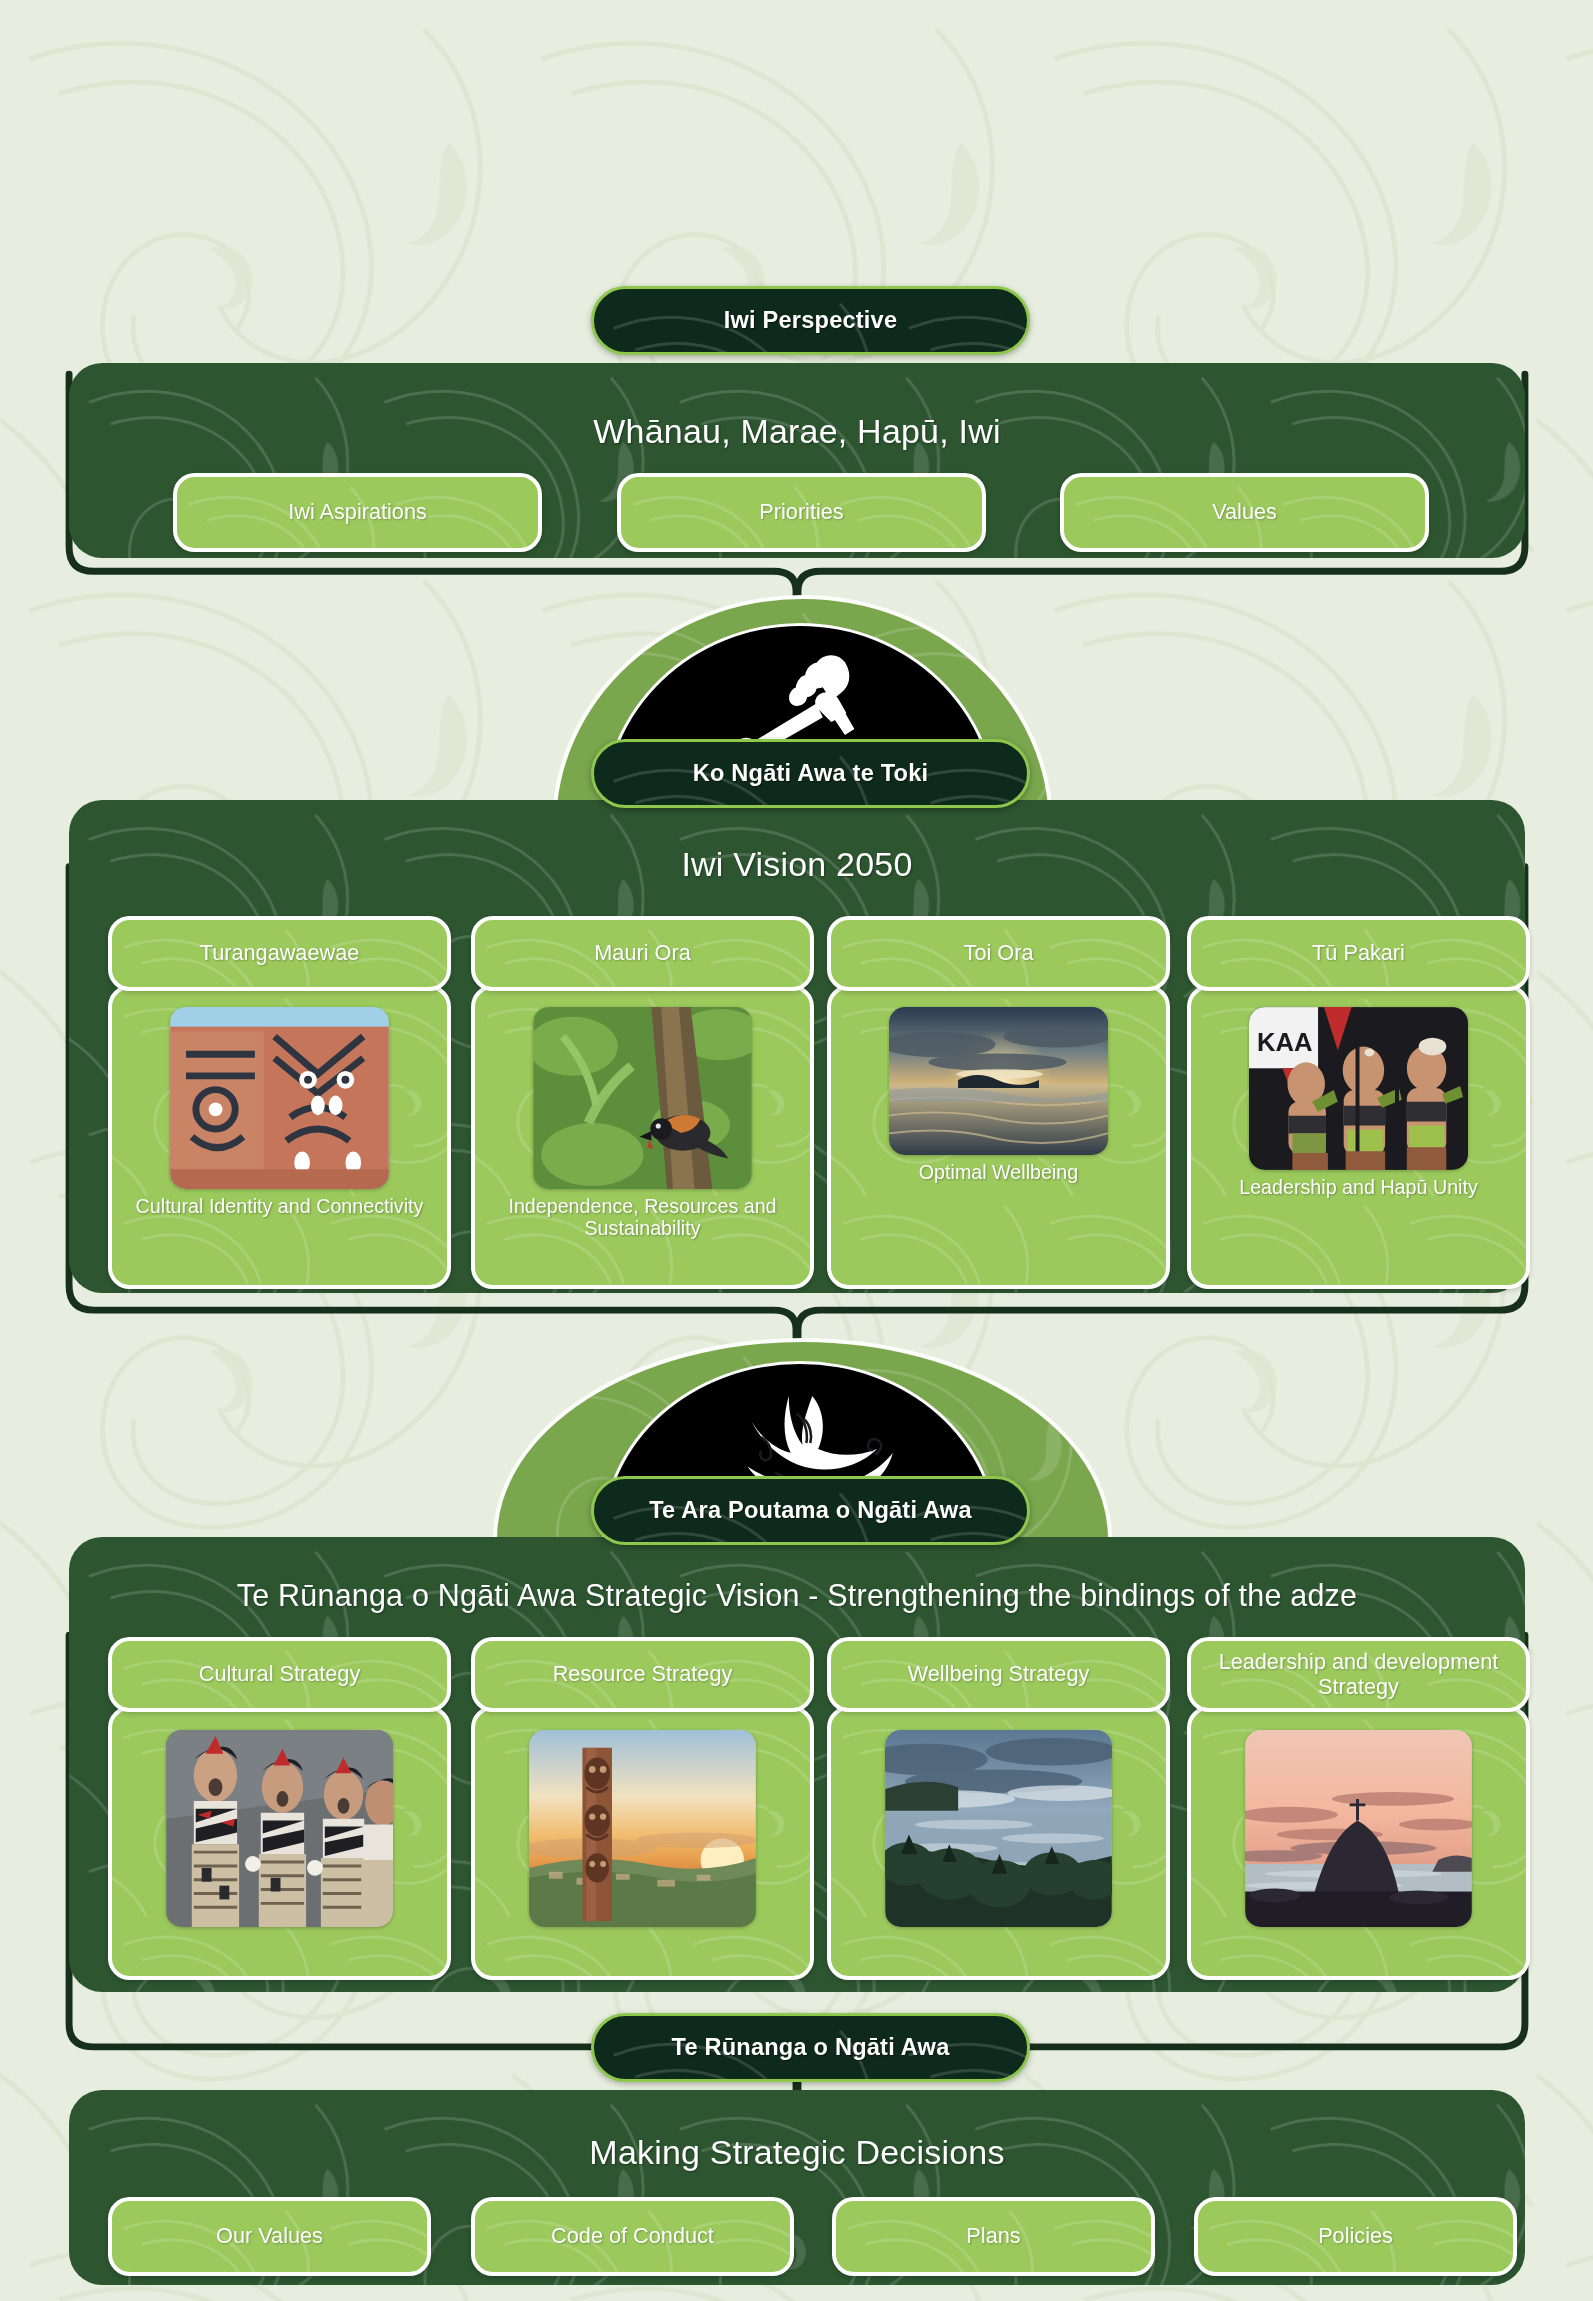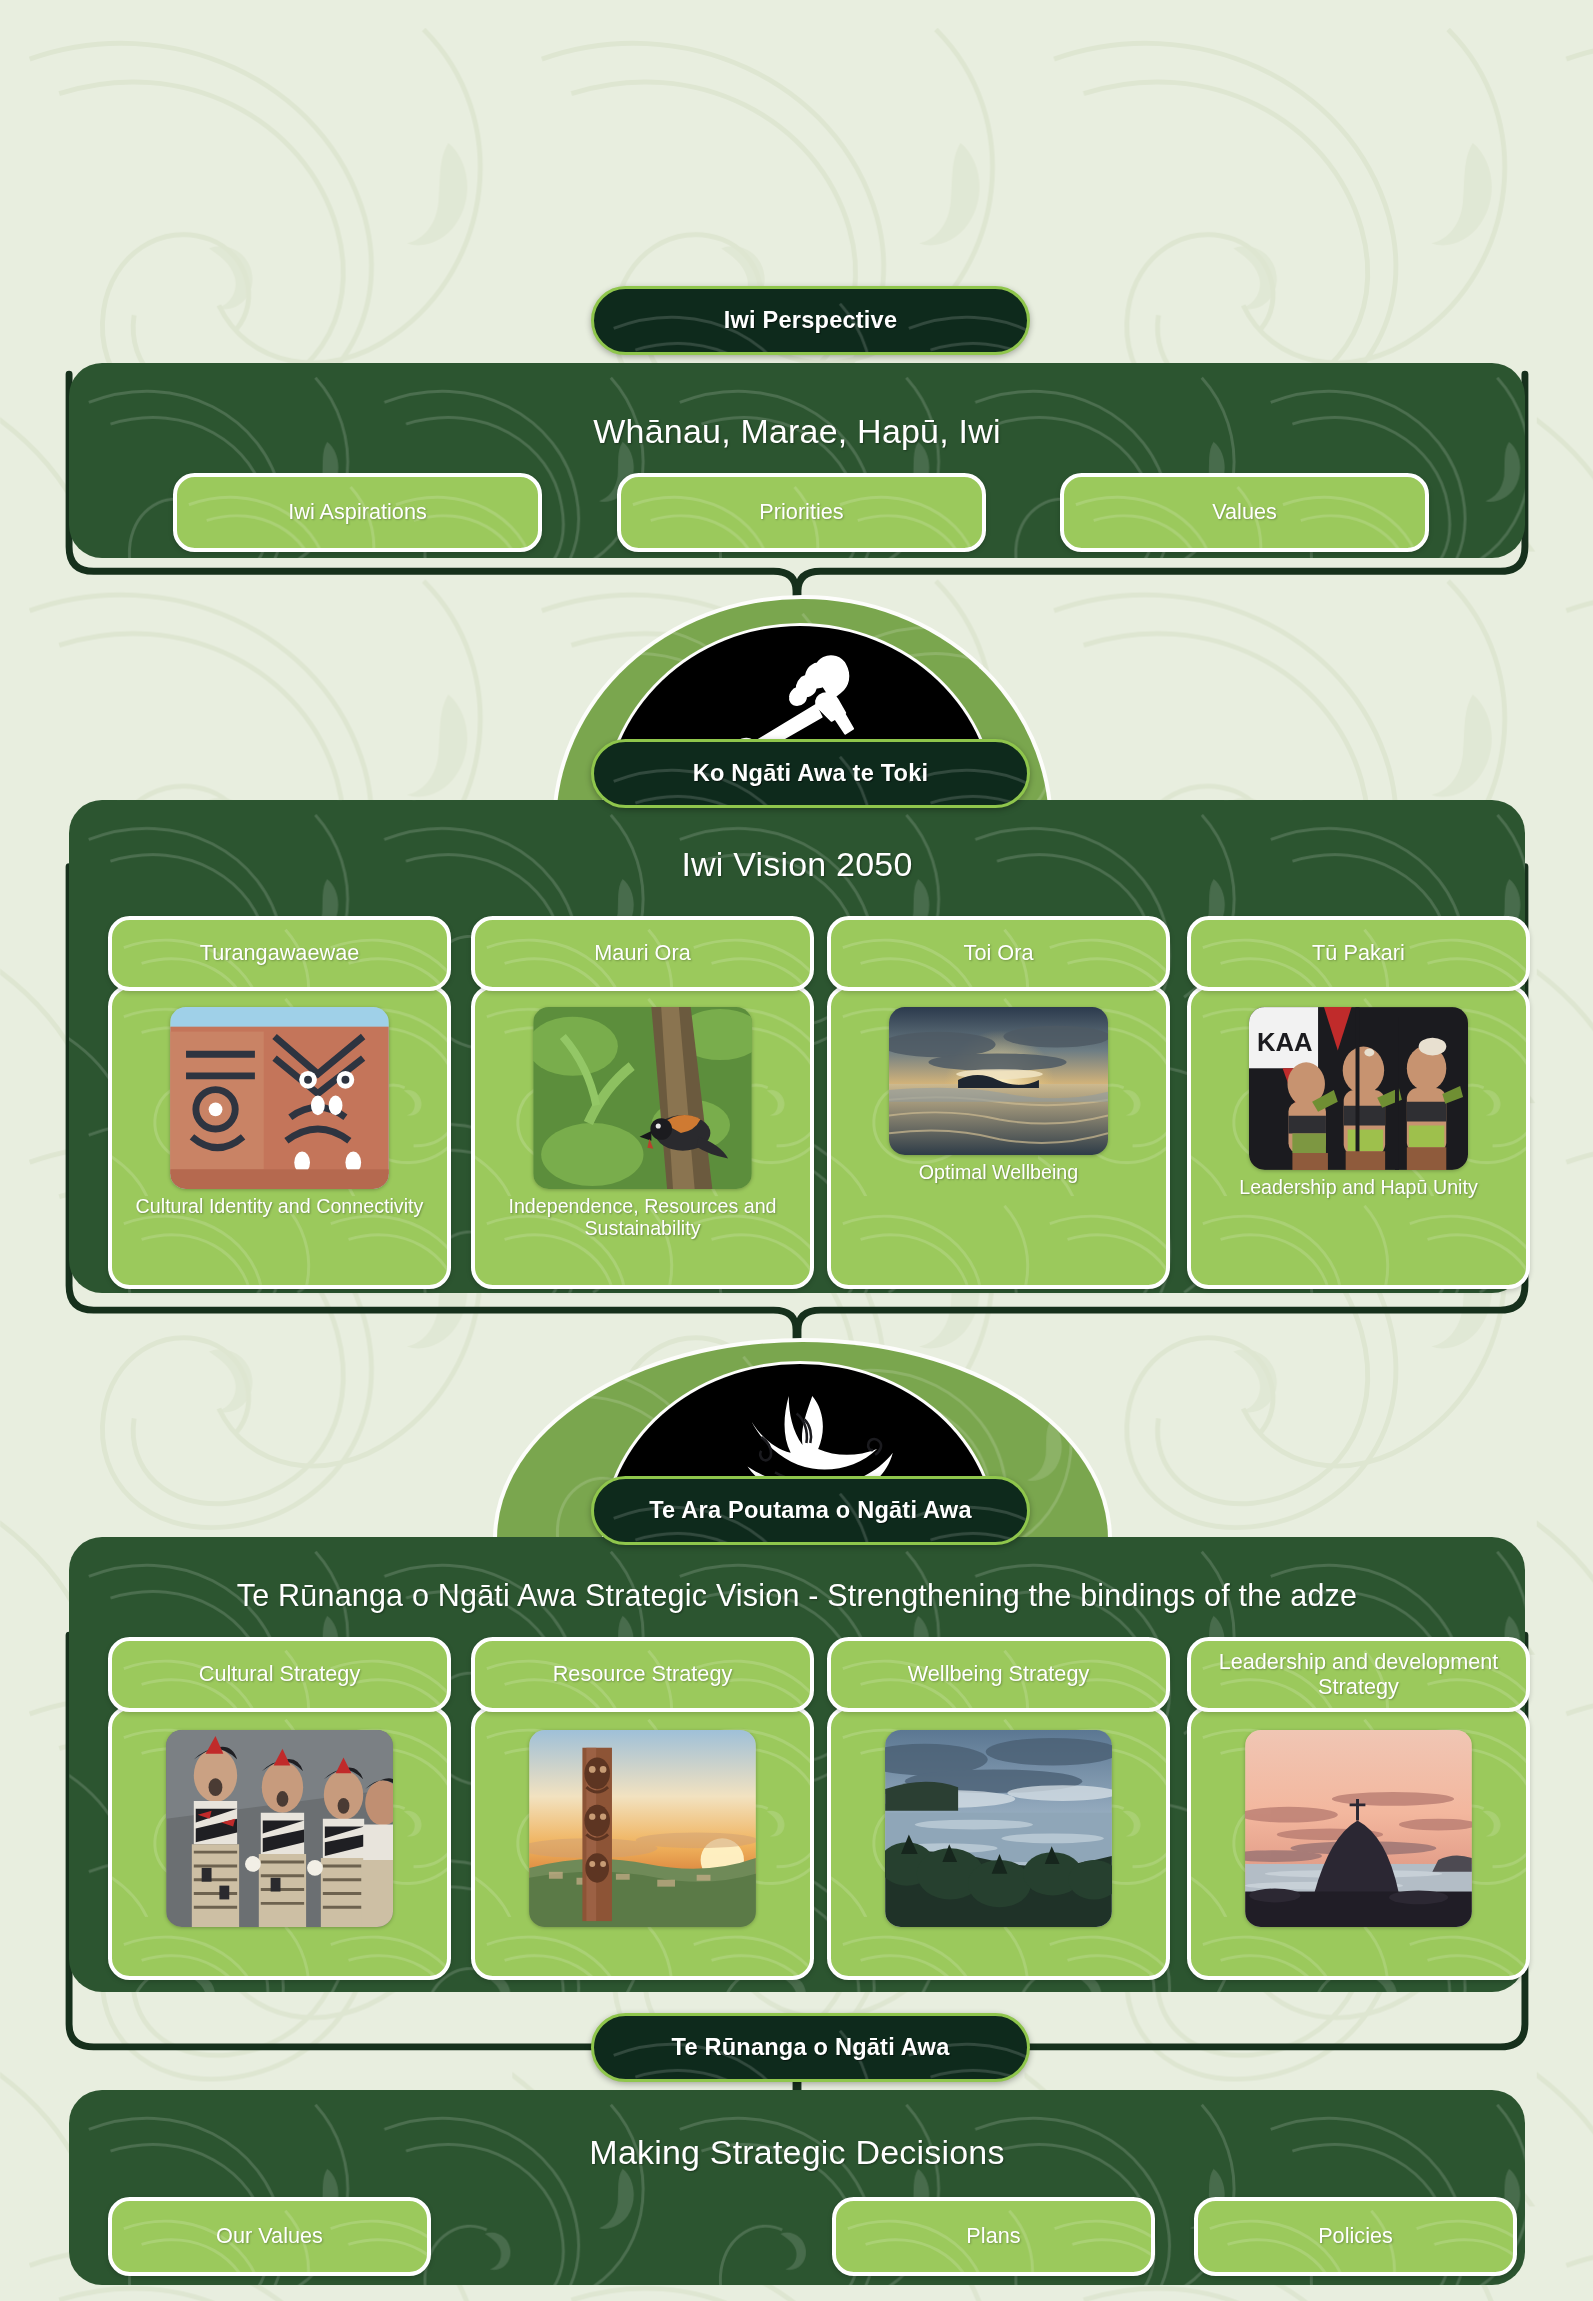--- a/index.html
+++ b/index.html
@@ -790,20 +790,26 @@
       </svg>
     <span>Te Rūnanga o Ngāti Awa</span>
   </div>
 
   <div class="abs pill-light" style="left:108px; top:2197px; width:315px; height:71px;">
     <svg class="pill-pattern" width="315" height="71" viewBox="0 0 320 72">
         <rect width="320" height="72" fill="url(#koruLight)"></rect>
       </svg>
     <span>Our Values</span>
   </div>
+  <div class="abs pill-light" style="left:471px; top:2197px; width:315px; height:71px;">
+    <svg class="pill-pattern" width="315" height="71" viewBox="0 0 320 72">
+        <rect width="320" height="72" fill="url(#koruLight)"></rect>
+      </svg>
+    <span>Code of Conduct</span>
+  </div>
   <div class="abs pill-light" style="left:832px; top:2197px; width:315px; height:71px;">
     <svg class="pill-pattern" width="315" height="71" viewBox="0 0 320 72">
         <rect width="320" height="72" fill="url(#koruLight)"></rect>
       </svg>
     <span>Plans</span>
   </div>
   <div class="abs pill-light" style="left:1194px; top:2197px; width:315px; height:71px;">
     <svg class="pill-pattern" width="315" height="71" viewBox="0 0 320 72">
         <rect width="320" height="72" fill="url(#koruLight)"></rect>
       </svg>

